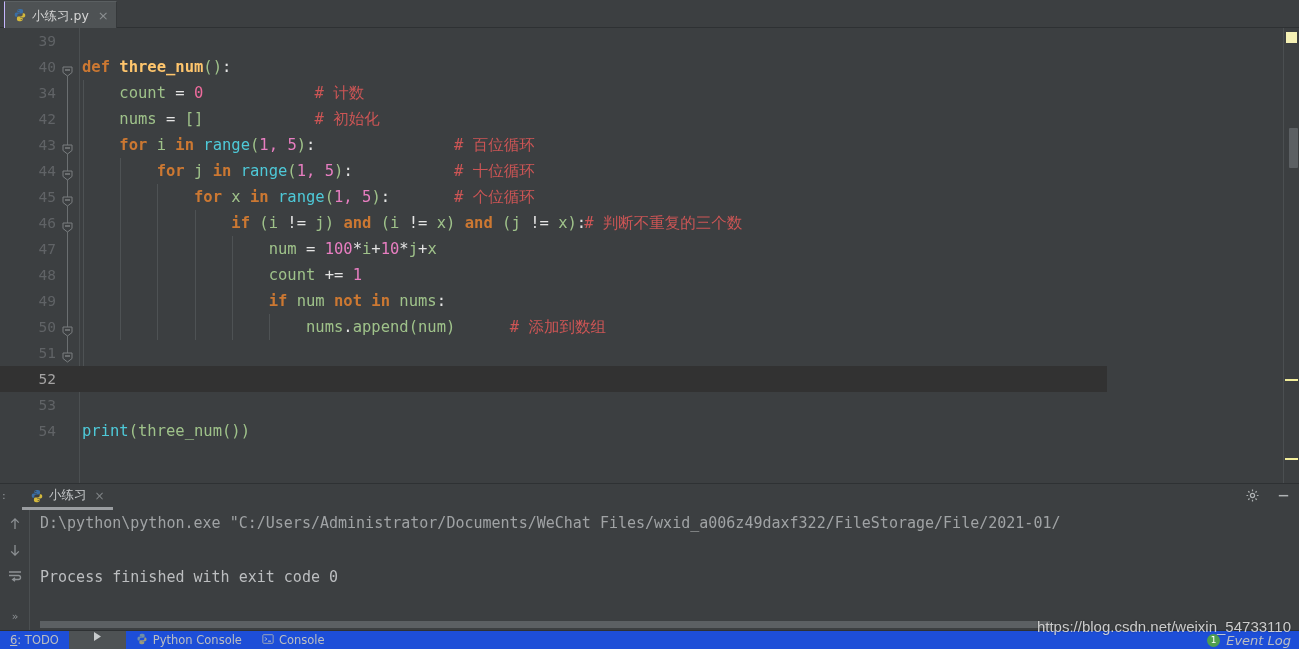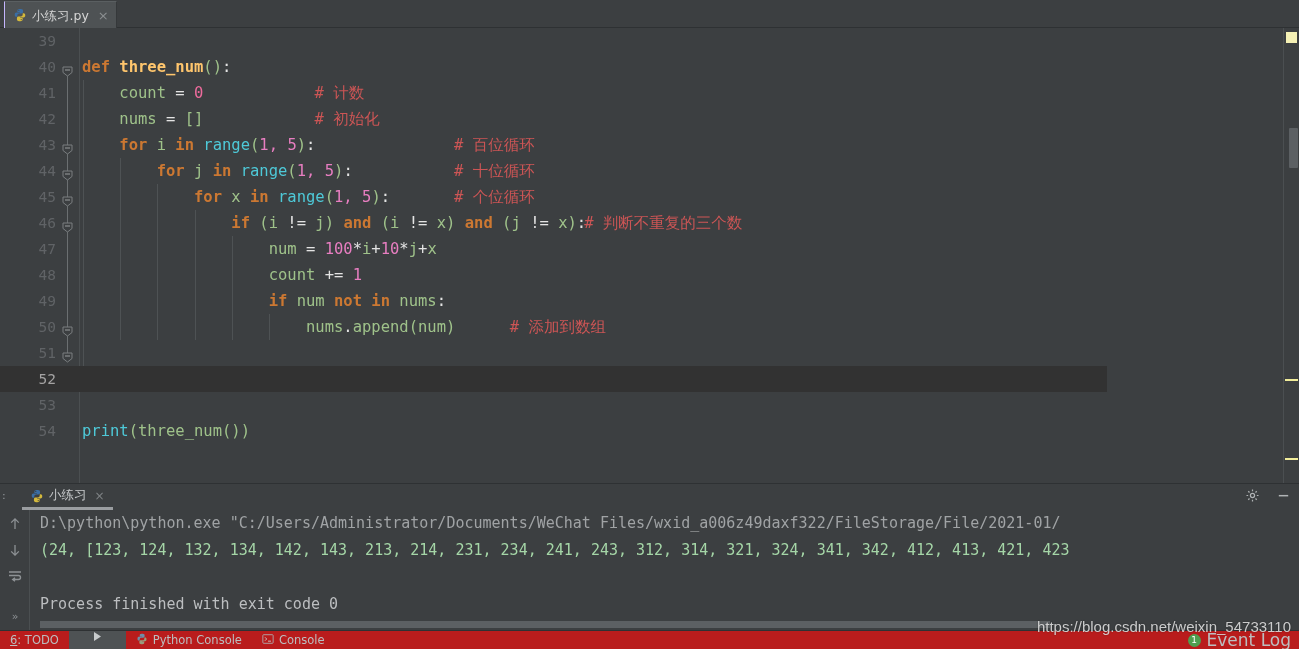--- a/index.html
+++ b/index.html
@@ -129,21 +129,21 @@
   .out-green { color: #a5d6a7; }
   .out-grey { color: #bcbec0; }
   .hscroll {
     position: absolute; left: 40px; bottom: 2px; width: 1010px; height: 7px;
     background: #5c6063;
   }
 
   
   .statusbar {
     position: absolute; left: 0; top: 630px; width: 1299px; height: 19px;
-    background: #b91c1c; border-top: 1px solid #2e3133;
+    background: #1d4ed8; border-top: 1px solid #2e3133;
     display: flex; align-items: center;
   }
   .sb-item {
     display: flex; align-items: center; gap: 5px;
     height: 19px; padding: 0 10px; color: #bcbec0; font-size: 11.5px;
     white-space: nowrap;
   }
   .sb-item.active { background: #4e5254; color: #ffffff; flex-direction: column; }
   .sb-underline { text-decoration: underline; }
   .sb-right { margin-left: auto; display: flex; align-items: center; gap: 6px; padding-right: 8px; }
@@ -176,21 +176,21 @@
       <span class="tab-label">小练习.py</span>
       <span class="tab-close">×</span>
     </div>
   </div>
 
   <div class="editor">
     <div class="gutter-bg"></div>
     <div class="code-area" id="code-area">
         <div class="line"><span class="lineno">39</span><span class="code"></span></div>
         <div class="line"><span class="lineno">40</span><span class="code"><span class="kw">def</span><span class="id"> </span><span class="def">three_num</span><span class="paren">()</span><span class="wh">:</span></span></div>
-        <div class="line"><span class="lineno">41</span><span class="iguide" style="left: 83px;"></span><span class="code"><span class="gr">    count </span><span class="wh">= </span><span class="numpink">0</span></span><span class="code com" style="left: 314.5px;"># 计数</span></div>
+        <div class="line"><span class="lineno">34</span><span class="iguide" style="left: 83px;"></span><span class="code"><span class="gr">    count </span><span class="wh">= </span><span class="numpink">0</span></span><span class="code com" style="left: 314.5px;"># 计数</span></div>
         <div class="line"><span class="lineno">42</span><span class="iguide" style="left: 83px;"></span><span class="code"><span class="gr">    nums </span><span class="wh">= </span><span class="gr">[]</span></span><span class="code com" style="left: 314.5px;"># 初始化</span></div>
         <div class="line"><span class="lineno">43</span><span class="iguide" style="left: 83px;"></span><span class="code"><span class="id">    </span><span class="kw">for</span><span class="gr"> i </span><span class="kw">in</span><span class="id"> </span><span class="cy">range</span><span class="paren">(</span><span class="mg">1</span><span class="mg">, </span><span class="mg">5</span><span class="paren">)</span><span class="wh">:</span></span><span class="code com" style="left: 454px;"># 百位循环</span></div>
         <div class="line"><span class="lineno">44</span><span class="iguide" style="left: 83px;"></span><span class="iguide" style="left: 120.2px;"></span><span class="code"><span class="id">        </span><span class="kw">for</span><span class="gr"> j </span><span class="kw">in</span><span class="id"> </span><span class="cy">range</span><span class="paren">(</span><span class="mg">1</span><span class="mg">, </span><span class="mg">5</span><span class="paren">)</span><span class="wh">:</span></span><span class="code com" style="left: 454px;"># 十位循环</span></div>
         <div class="line"><span class="lineno">45</span><span class="iguide" style="left: 83px;"></span><span class="iguide" style="left: 120.2px;"></span><span class="iguide" style="left: 157.4px;"></span><span class="code"><span class="id">            </span><span class="kw">for</span><span class="gr"> x </span><span class="kw">in</span><span class="id"> </span><span class="cy">range</span><span class="paren">(</span><span class="mg">1</span><span class="mg">, </span><span class="mg">5</span><span class="paren">)</span><span class="wh">:</span></span><span class="code com" style="left: 454px;"># 个位循环</span></div>
         <div class="line"><span class="lineno">46</span><span class="iguide" style="left: 83px;"></span><span class="iguide" style="left: 120.2px;"></span><span class="iguide" style="left: 157.4px;"></span><span class="iguide" style="left: 194.6px;"></span><span class="code"><span class="id">                </span><span class="kw">if</span><span class="id"> </span><span class="paren">(</span><span class="gr">i </span><span class="wh">!=</span><span class="gr"> j</span><span class="paren">)</span><span class="id"> </span><span class="kw">and</span><span class="id"> </span><span class="paren">(</span><span class="gr">i </span><span class="wh">!=</span><span class="gr"> x</span><span class="paren">)</span><span class="id"> </span><span class="kw">and</span><span class="id"> </span><span class="paren">(</span><span class="gr">j </span><span class="wh">!=</span><span class="gr"> x</span><span class="paren">)</span><span class="wh">:</span></span><span class="code com" style="left: 584.2px;"># 判断不重复的三个数</span></div>
         <div class="line"><span class="lineno">47</span><span class="iguide" style="left: 83px;"></span><span class="iguide" style="left: 120.2px;"></span><span class="iguide" style="left: 157.4px;"></span><span class="iguide" style="left: 194.6px;"></span><span class="iguide" style="left: 231.8px;"></span><span class="code"><span class="gr">                    num </span><span class="wh">= </span><span class="mg">100</span><span class="wh">*</span><span class="gr">i</span><span class="wh">+</span><span class="mg">10</span><span class="wh">*</span><span class="gr">j</span><span class="wh">+</span><span class="gr">x</span></span></div>
         <div class="line"><span class="lineno">48</span><span class="iguide" style="left: 83px;"></span><span class="iguide" style="left: 120.2px;"></span><span class="iguide" style="left: 157.4px;"></span><span class="iguide" style="left: 194.6px;"></span><span class="iguide" style="left: 231.8px;"></span><span class="code"><span class="gr">                    count </span><span class="wh">+= </span><span class="mg">1</span></span></div>
         <div class="line"><span class="lineno">49</span><span class="iguide" style="left: 83px;"></span><span class="iguide" style="left: 120.2px;"></span><span class="iguide" style="left: 157.4px;"></span><span class="iguide" style="left: 194.6px;"></span><span class="iguide" style="left: 231.8px;"></span><span class="code"><span class="id">                    </span><span class="kw">if</span><span class="gr"> num </span><span class="kw">not</span><span class="id"> </span><span class="kw">in</span><span class="gr"> nums</span><span class="wh">:</span></span></div>
         <div class="line"><span class="lineno">50</span><span class="iguide" style="left: 83px;"></span><span class="iguide" style="left: 120.2px;"></span><span class="iguide" style="left: 157.4px;"></span><span class="iguide" style="left: 194.6px;"></span><span class="iguide" style="left: 231.8px;"></span><span class="iguide" style="left: 269px;"></span><span class="code"><span class="gr">                        nums</span><span class="wh">.</span><span class="gr">append</span><span class="paren">(</span><span class="gr">num</span><span class="paren">)</span></span><span class="code com" style="left: 509.8px;"># 添加到数组</span></div>
         <div class="line"><span class="lineno">51</span><span class="iguide" style="left: 83px;"></span></div>
@@ -278,21 +278,20 @@
       <span class="cl-btn" style="top:58px">
         <svg width="16" height="16" viewBox="0 0 16 16" stroke="#8d9194" stroke-width="1.4" fill="none">
           <path d="M2 4h12M2 7.5h9.5a2 2 0 010 4H6M8 9.7L5.7 11.5 8 13.3"></path>
         </svg>
       </span>
       <span class="cl-btn" style="top:100px; color:#8d9194; font-size:11px; text-align:center;">»</span>
     </div>
 
     <div class="console-out" id="console-out">
         <div class="outline out-path">D:\python\python.exe "C:/Users/Administrator/Documents/WeChat Files/wxid_a006z49daxf322/FileStorage/File/2021-01/</div>
-        <div class="outline out-green">(24, [123, 124, 132, 134, 142, 143, 213, 214, 231, 234, 241, 243, 312, 314, 321, 324, 341, 342, 412, 413, 421, 423</div>
         <div class="outline out-grey"></div>
         <div class="outline out-grey">Process finished with exit code 0</div>
       </div>
     <div class="hscroll"></div>
   </div>
 
   <div class="statusbar" id="statusbar">
       <div class="sb-item">
         <span><span class="sb-underline">6</span>: TODO</span>
       </div>
@@ -311,18 +310,18 @@
       </div>
       <div class="sb-item">
         <span><svg width="12" height="12" viewBox="0 0 14 14">
             <rect x="1" y="2" width="12" height="10" rx="1" fill="none" stroke="#b0b3b5" stroke-width="1"></rect>
             <path d="M3.5 5l2 2-2 2M7 9.5h3.5" stroke="#cfd2d4" stroke-width="1" fill="none"></path>
           </svg></span>
         <span>Console</span>
       </div>
       <div class="sb-right">
         <span class="badge">1</span>
-        <span style="color: rgb(188, 190, 192); font-size: 17px;">Event Log</span>
+        <span style="color: rgb(188, 190, 192); font-size: 13px; font-style: italic;">Event Log</span>
       </div>
     </div>
 
   <div class="watermark">https://blog.csdn.net/weixin_54733110</div>
 </div>
 
 </body></html>

